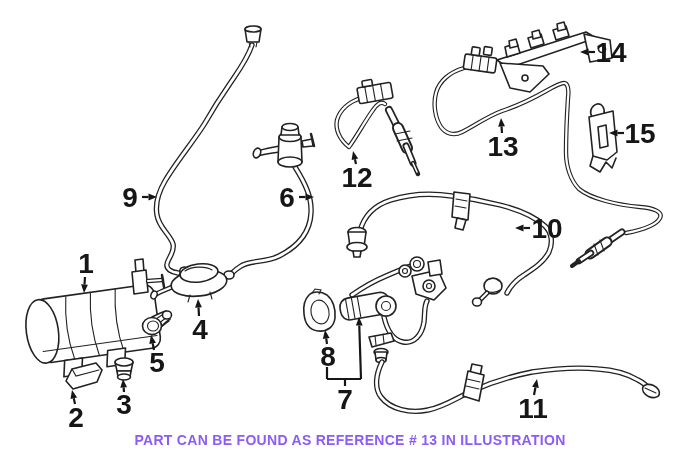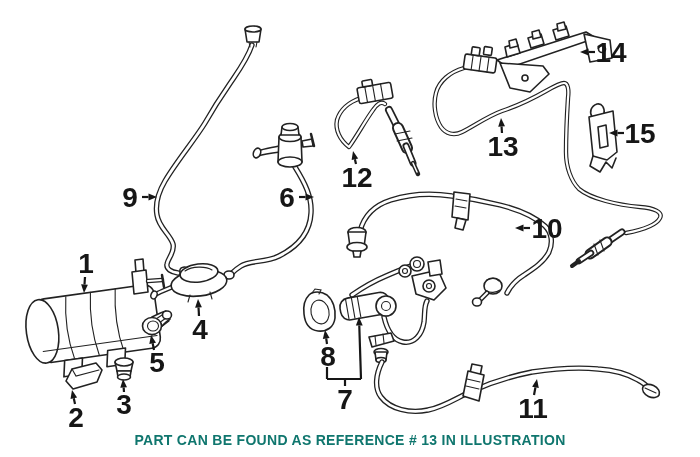--- a/index.html
+++ b/index.html
@@ -299,14 +299,14 @@
           <text x="611" y="62" text-anchor="middle" class="callout-num">14</text>
         </g>
         <g>
           <line x1="624" y1="133" x2="617.5" y2="133" class="callout-line"></line>
           <polygon points="609,133 617.5,129.6 617.5,136.4" class="callout-head"></polygon>
           <text x="640" y="143" text-anchor="middle" class="callout-num">15</text>
         </g>
       </g>
 </svg>
 
-<div class="caption" style="color: #0f766e;">PART CAN BE FOUND AS REFERENCE # 13 IN ILLUSTRATION</div>
+<div class="caption" style="color: #8b5cf6;">PART CAN BE FOUND AS REFERENCE # 13 IN ILLUSTRATION</div>
 </div>
 
 </body></html>

